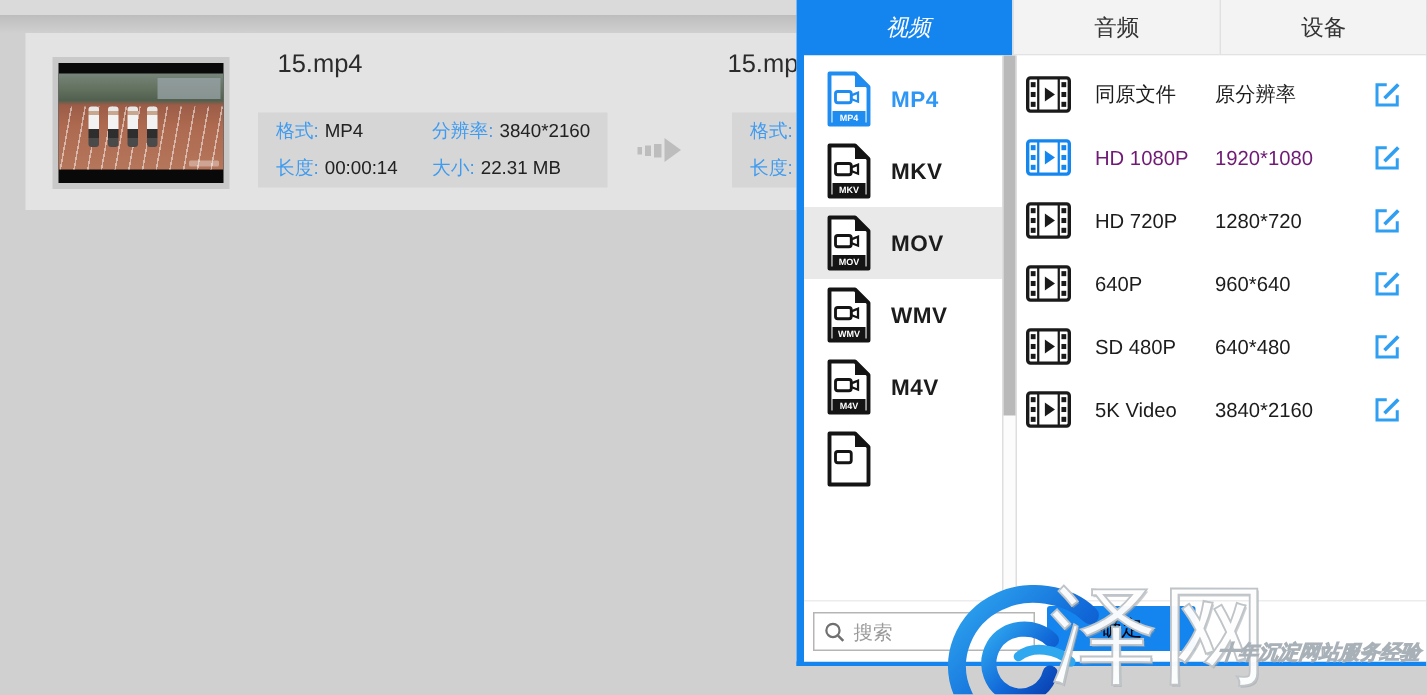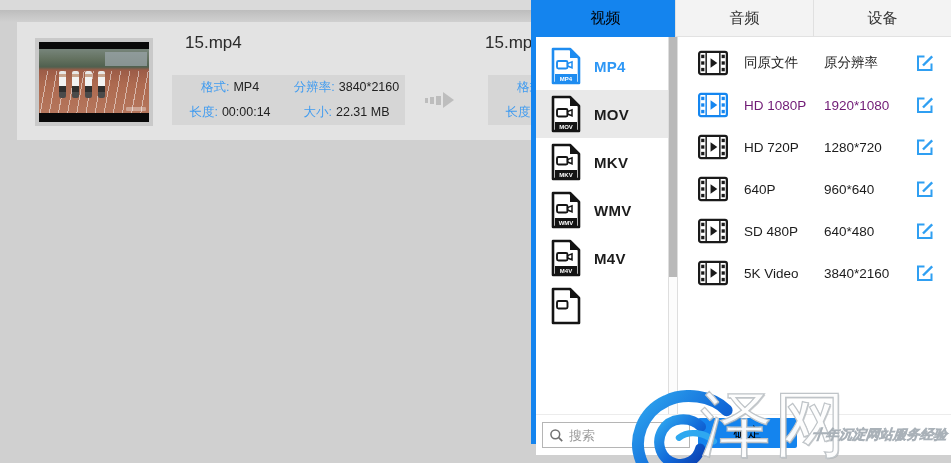--- a/index.html
+++ b/index.html
@@ -6,21 +6,21 @@
   html,body { width:951px; height:463px; overflow:hidden; }
   body { font-family:"Liberation Sans","DejaVu Sans",sans-serif; background:#d2d2d2; }
   #app { position:relative; width:951px; height:463px; overflow:hidden; background:#d0d0d0; }
 
   
   .titlebar { position:absolute; left:0; top:0; width:951px; height:10px; background:#dadada; }
   .title-shadow { position:absolute; left:0; top:10px; width:951px; height:12px;
                   background:linear-gradient(#bdbdbd,#d0d0d0); }
 
   
-  .file-card { position:absolute; left:17px; top:22px; width:828px; height:118px; background:#e3e3e3; z-index:1;text-align:center; }
+  .file-card { position:absolute; left:17px; top:22px; width:828px; height:118px; background:#e3e3e3; z-index:1; }
 
   .thumb { position:absolute; left:18px; top:16px; width:118px; height:88px; background:#c9c9c9; padding:4px; }
   .video { position:relative; width:110px; height:80px; background:#090909; overflow:hidden; }
   .scene { position:absolute; left:0; right:0; top:7px; bottom:9px;
            background:linear-gradient(180deg,#77857b 0%,#63715f 16%,#50604f 28%,#9c5c47 33%,#ad6a50 55%,#b5765c 100%); }
   .scene .building { position:absolute; right:2px; top:3px; width:42px; height:14px; background:#9aa4a8; opacity:.75; }
   .scene .lanes { position:absolute; left:0; right:0; top:34%; bottom:0;
            background:repeating-linear-gradient(100deg, rgba(255,255,255,0) 0 8px, rgba(255,255,255,.5) 8px 9px); }
   .people { position:absolute; left:20px; top:22px; display:flex; gap:6px; }
   .person { width:7px; height:27px; border-radius:2px;
@@ -42,44 +42,44 @@
   .bar.s1 { width:3px; height:5px; } .bar.s2 { width:4px; height:7px; } .bar.s3 { width:5px; height:9px; }
   .conv-arrow .tri { width:0; height:0; border-left:11px solid #bdbdbd; border-top:8px solid transparent; border-bottom:8px solid transparent; }
 
   
   .popup { position:absolute; left:531px; top:0; width:420px; height:444px; background:#ffffff;
            border-left:5px solid #1484ee; border-bottom:3px solid #1484ee; z-index:10; }
 
   .tabbar { position:absolute; left:0; top:0; width:415px; height:37px; display:flex; }
   .tab { flex:0 0 138px; display:flex; align-items:center; justify-content:center; font-size:15px;
          background:#f3f3f3; color:#333; border-bottom:1px solid #e2e2e2; border-left:1px solid #e0e0e0; cursor:pointer; }
-  .tab.active { flex:0 0 139px; background:#1484ee; color:#000000; border:none; }
+  .tab.active { flex:0 0 139px; background:#1484ee; color:#ffffff; border:none;font-style:italic; }
 
   .format-list { position:absolute; left:0; top:37px; width:132px; height:363px; background:#fff; overflow:hidden; padding-top:5px; }
   .format-row { height:48px; display:flex; align-items:center; padding-left:15px; gap:13px; color:#1c1c1c; cursor:pointer; }
   .format-row .fmt-label { font-size:15px; font-weight:600; letter-spacing:.3px; }
   .format-row.selected { color:#1e8cf0; }
   .format-row.selected .fmt-label { color:#2e97f5; }
   .format-row.hover { background:#e9e9e9; }
   .fmt-icon { width:30px; height:38px; flex:0 0 30px; }
 
   .vscroll { position:absolute; left:132px; top:37px; width:10px; height:378px; background:#fcfcfc;
              border-left:1px solid #dedede; border-right:1px solid #dedede; }
   .vscroll .thumb-bar { position:absolute; left:0; top:0; width:8px; height:240px; background:#b9b9b9; }
 
   .preset-panel { position:absolute; left:142px; top:37px; width:273px; height:363px; background:#fff; padding-top:5px; }
-  .preset-row { height:42px; display:flex; align-items:center; padding-left:20px; color:#1c1c1c; cursor:pointer; }
+  .preset-row { height:42px; display:flex; align-items:center; padding-left:6px; color:#1c1c1c; cursor:pointer; }
   .preset-icon { width:30px; height:26px; flex:0 0 30px; margin-right:16px; color:#1a1a1a; }
   .preset-name { width:80px; font-size:13.5px; white-space:nowrap; }
   .preset-res { flex:1; font-size:13.5px; white-space:nowrap; }
   .preset-row.selected { color:#701a75; }
   .preset-row.selected .preset-icon { color:#1486f0; }
   .edit-btn { width:20px; height:20px; margin-right:16px; color:#2f9ff2; cursor:pointer; flex:0 0 20px; }
 
-  .bottom-bar { position:absolute; left:0; top:414px; width:415px; height:41px; background:#fff; border-top:1px solid #ececec; }
+  .bottom-bar { position:absolute; left:0; top:400px; width:415px; height:41px; background:#fff; border-top:1px solid #ececec; }
   .search-box { position:absolute; left:6px; top:7px; width:148px; height:26px; border:1px solid #b5b5b5; background:#fff;
                 display:flex; align-items:center; padding-left:6px; gap:5px; }
   .search-box input { border:none; outline:none; width:105px; font-size:13px; color:#333; background:transparent;
                       font-family:"Liberation Sans","DejaVu Sans",sans-serif; }
   .search-box input::placeholder { color:#9a9a9a; }
   .ok-btn { position:absolute; left:162px; top:3px; width:99px; height:30px; background:#1484ee; color:#000000;
             border:none; font-size:14px; border-radius:2px; cursor:pointer; font-family:Liberation Sans, sans-serif; }
 
   
   .watermark { position:absolute; left:0; top:0; width:951px; height:463px; pointer-events:none; z-index:50; }
@@ -173,42 +173,42 @@
           <path d="M2 2 H19 L28 11 V36 H2 Z" fill="#fff" stroke="currentColor" stroke-width="2.6" stroke-linejoin="round"></path>
           <path d="M19 2 L28 11 H19 Z" fill="currentColor"></path>
           <rect x="6" y="14" width="10.5" height="7.5" rx="1.5" fill="none" stroke="currentColor" stroke-width="1.9"></rect>
           <path d="M16.5 16.6 L21 14.8 V20.8 L16.5 19 Z" fill="none" stroke="currentColor" stroke-width="1.5"></path>
           <rect x="4" y="27" width="22" height="8.5" fill="currentColor"></rect>
           <text x="15" y="33.8" text-anchor="middle" font-size="6" font-weight="bold" fill="#ffffff">MP4</text>
         </svg>
         <span class="fmt-label">MP4</span>
       </div>
 
+      <div class="format-row">
+        <svg class="fmt-icon" style="color:#141414" viewBox="0 0 30 38">
+          <path d="M2 2 H19 L28 11 V36 H2 Z" fill="#fff" stroke="currentColor" stroke-width="2.6" stroke-linejoin="round"></path>
+          <path d="M19 2 L28 11 H19 Z" fill="currentColor"></path>
+          <rect x="6" y="14" width="10.5" height="7.5" rx="1.5" fill="none" stroke="currentColor" stroke-width="1.9"></rect>
+          <path d="M16.5 16.6 L21 14.8 V20.8 L16.5 19 Z" fill="none" stroke="currentColor" stroke-width="1.5"></path>
+          <rect x="4" y="27" width="22" height="8.5" fill="currentColor"></rect>
+          <text x="15" y="33.8" text-anchor="middle" font-size="6" font-weight="bold" fill="#ffffff">MKV</text>
+        </svg>
+        <span class="fmt-label">MKV</span>
+      </div>
+
       <div class="format-row hover">
         <svg class="fmt-icon" style="color:#141414" viewBox="0 0 30 38">
           <path d="M2 2 H19 L28 11 V36 H2 Z" fill="#fff" stroke="currentColor" stroke-width="2.6" stroke-linejoin="round"></path>
           <path d="M19 2 L28 11 H19 Z" fill="currentColor"></path>
           <rect x="6" y="14" width="10.5" height="7.5" rx="1.5" fill="none" stroke="currentColor" stroke-width="1.9"></rect>
           <path d="M16.5 16.6 L21 14.8 V20.8 L16.5 19 Z" fill="none" stroke="currentColor" stroke-width="1.5"></path>
           <rect x="4" y="27" width="22" height="8.5" fill="currentColor"></rect>
           <text x="15" y="33.8" text-anchor="middle" font-size="6" font-weight="bold" fill="#ffffff">MOV</text>
         </svg>
         <span class="fmt-label">MOV</span>
-      </div>
-
-      <div class="format-row">
-        <svg class="fmt-icon" style="color:#141414" viewBox="0 0 30 38">
-          <path d="M2 2 H19 L28 11 V36 H2 Z" fill="#fff" stroke="currentColor" stroke-width="2.6" stroke-linejoin="round"></path>
-          <path d="M19 2 L28 11 H19 Z" fill="currentColor"></path>
-          <rect x="6" y="14" width="10.5" height="7.5" rx="1.5" fill="none" stroke="currentColor" stroke-width="1.9"></rect>
-          <path d="M16.5 16.6 L21 14.8 V20.8 L16.5 19 Z" fill="none" stroke="currentColor" stroke-width="1.5"></path>
-          <rect x="4" y="27" width="22" height="8.5" fill="currentColor"></rect>
-          <text x="15" y="33.8" text-anchor="middle" font-size="6" font-weight="bold" fill="#ffffff">MKV</text>
-        </svg>
-        <span class="fmt-label">MKV</span>
       </div>
 
 
       <div class="format-row">
         <svg class="fmt-icon" style="color:#141414" viewBox="0 0 30 38">
           <path d="M2 2 H19 L28 11 V36 H2 Z" fill="#fff" stroke="currentColor" stroke-width="2.6" stroke-linejoin="round"></path>
           <path d="M19 2 L28 11 H19 Z" fill="currentColor"></path>
           <rect x="6" y="14" width="10.5" height="7.5" rx="1.5" fill="none" stroke="currentColor" stroke-width="1.9"></rect>
           <path d="M16.5 16.6 L21 14.8 V20.8 L16.5 19 Z" fill="none" stroke="currentColor" stroke-width="1.5"></path>
           <rect x="4" y="27" width="22" height="8.5" fill="currentColor"></rect>

